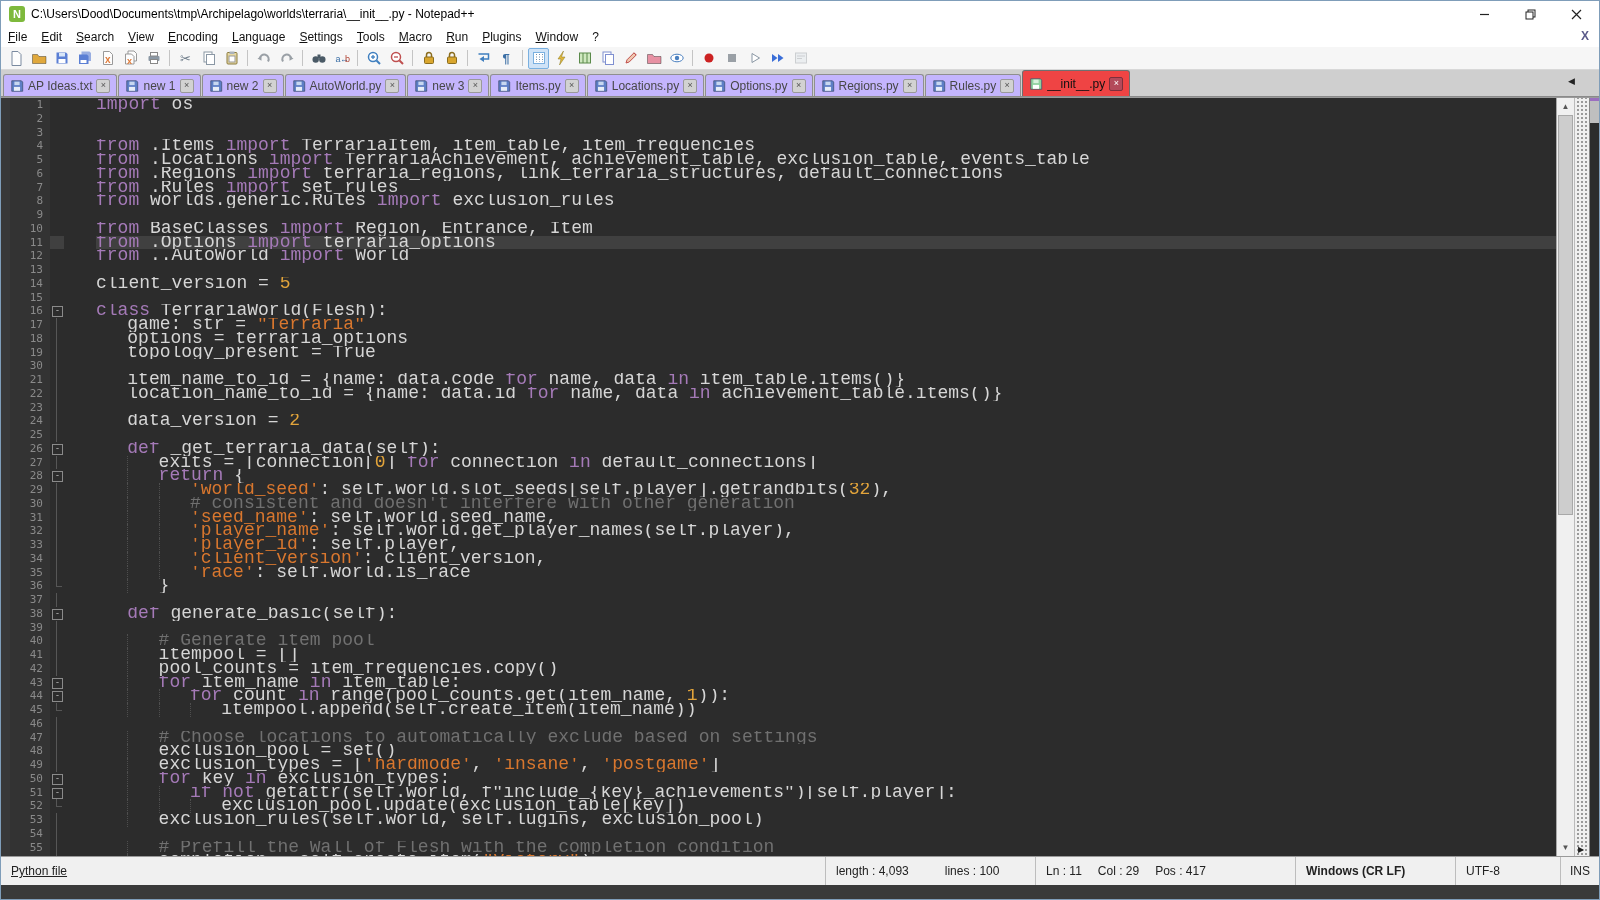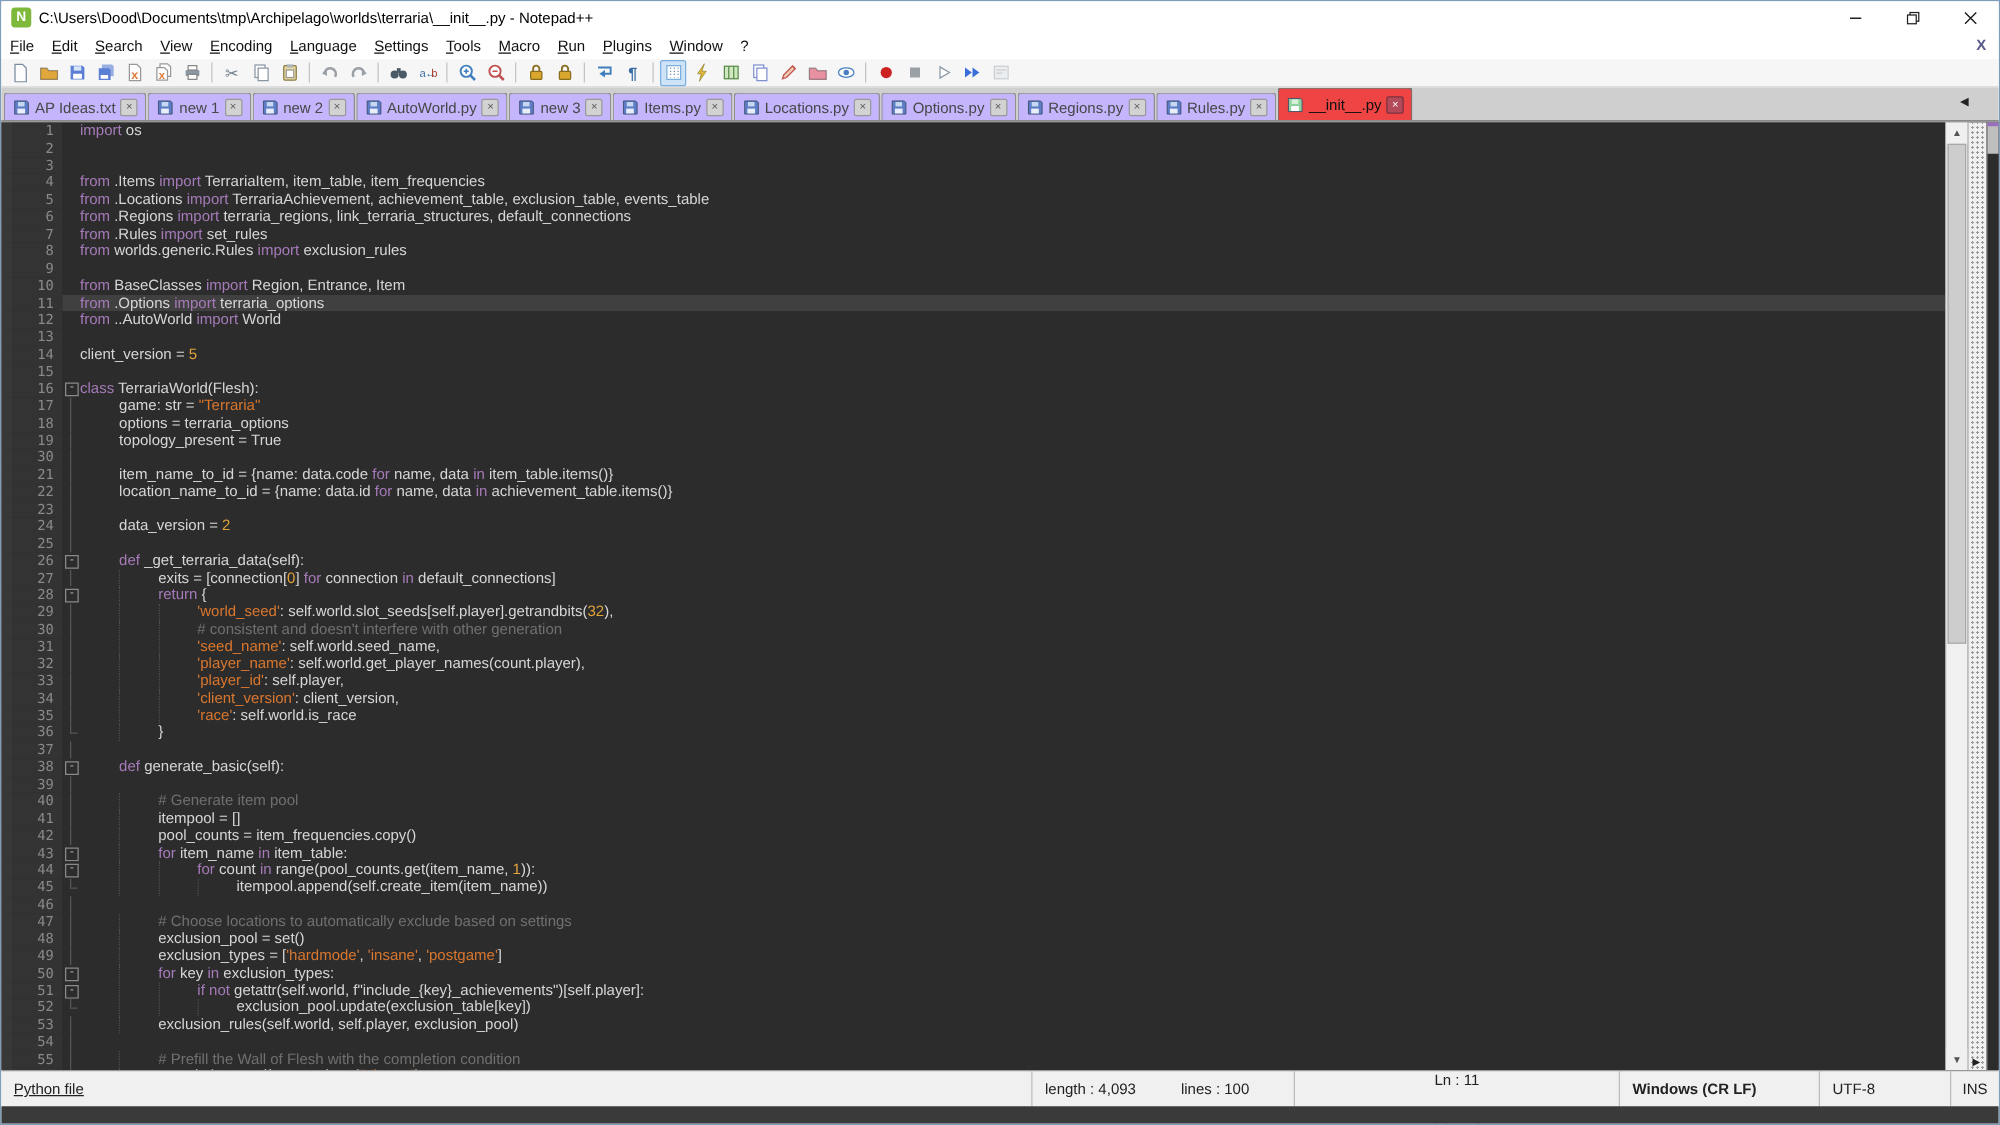--- a/index.html
+++ b/index.html
@@ -44,22 +44,22 @@
   .row{height:13.75px;display:flex;flex:0 0 auto;}
   .bm{width:9px;background:#383838;flex:0 0 auto;}
   .ln{width:40px;flex:0 0 auto;text-align:right;padding-right:7px;color:#8a8a8a;
     font-family:"DejaVu Sans Mono",monospace;font-size:11px;line-height:13.75px;background:#333333;box-sizing:border-box;}
   .fold{width:14px;flex:0 0 auto;position:relative;background:#2c2c2c;}
   .fold.line::before{content:"";position:absolute;left:6px;top:0;height:100%;border-left:1px solid #565656;}
   .fold.corner::before{content:"";position:absolute;left:6px;top:0;height:7px;width:5px;
     border-left:1px solid #565656;border-bottom:1px solid #565656;}
   .fm{position:absolute;left:2px;top:2px;width:9px;height:9px;border:1px solid #8a8a8a;background:#2c2c2c;
     color:#bdbdbd;font-size:9px;line-height:7px;text-align:center;font-family:"DejaVu Sans Mono",monospace;}
-  .codetext{flex:1;white-space:pre;overflow:hidden;font-family:Liberation Sans, sans-serif;
-    font-size:12px;line-height:13.75px;color:#d6d6d6;background:#2c2c2c;}
+  .codetext{flex:1;white-space:pre;overflow:hidden;font-family:Liberation Mono, monospace;
+    font-size:18px;line-height:13.75px;color:#d6d6d6;background:#2c2c2c;margin-left:32px;}
   .row.cur .codetext,.row.cur .fold{background:#404040;}
   .ind{display:inline-block;width:31.3px;height:13.75px;vertical-align:top;border-left:1px dotted #4e4e4e;box-sizing:border-box;}
   .ind.g0{border-left:none;}
   .tk-k{color:#a57ab8;}
   .tk-d{color:#d6d6d6;}
   .tk-s{color:#d9772e;}
   .tk-n{color:#e2a43b;}
   .tk-c{color:#707070;}
   
   .vscroll{width:17px;flex:0 0 auto;background:#f0f0f0;border-left:1px solid #a8a8a8;position:relative;}
@@ -70,21 +70,21 @@
     background-image:radial-gradient(#9a9a9a 1px,transparent 1px);background-size:4px 4px;background-position:1px 2px;}
   .split-arrow{position:absolute;bottom:2px;left:3px;font-size:8px;color:#222;}
   .sliver{width:9px;flex:0 0 auto;background:#2c2c2c;border-left:1px solid #888;}
   .sliver .sl-tab{height:22px;background:#bfbfbf;border-top:3px solid #9b6fc0;}
   
   .statusbar{height:28px;flex:0 0 auto;background:#f0f0f0;border-top:1px solid #999;
     display:flex;align-items:center;font-size:12px;color:#222;}
   .seg{height:100%;display:flex;align-items:center;padding:0 10px;border-right:1px solid #bdbdbd;box-sizing:border-box;white-space:nowrap;}
   .seg-doc{flex:1;text-decoration:underline;}
   .seg-len{width:210px;gap:36px;}
-  .seg-pos{width:260px;gap:16px;flex-direction:column;}
+  .seg-pos{width:260px;gap:16px;}
   .seg-eol{width:160px;font-weight:bold;}
   .seg-enc{width:105px;}
   .seg-ins{width:38px;border-right:none;justify-content:center;}
   .bottomstrip{height:14px;flex:0 0 auto;background:#3a3a3a;}
 </style>
 </head>
 <body>
 
 <div class="window">
 
@@ -628,21 +628,21 @@
         <div class="row">
           <span class="bm"></span>
           <span class="ln">31</span>
           <span class="fold line"></span>
           <span class="codetext"><span class="ind g0"></span><span class="ind"></span><span class="ind"></span><span class="tk-s">'seed_name'</span><span class="tk-d">: self.world.seed_name,</span></span>
         </div>
         <div class="row">
           <span class="bm"></span>
           <span class="ln">32</span>
           <span class="fold line"></span>
-          <span class="codetext"><span class="ind g0"></span><span class="ind"></span><span class="ind"></span><span class="tk-s">'player_name'</span><span class="tk-d">: self.world.get_player_names(count.player),</span></span>
+          <span class="codetext"><span class="ind g0"></span><span class="ind"></span><span class="ind"></span><span class="tk-s">'player_name'</span><span class="tk-d">: self.world.get_player_names(self.player),</span></span>
         </div>
         <div class="row">
           <span class="bm"></span>
           <span class="ln">33</span>
           <span class="fold line"></span>
           <span class="codetext"><span class="ind g0"></span><span class="ind"></span><span class="ind"></span><span class="tk-s">'player_id'</span><span class="tk-d">: self.player,</span></span>
         </div>
         <div class="row">
           <span class="bm"></span>
           <span class="ln">34</span>
@@ -764,21 +764,21 @@
         <div class="row">
           <span class="bm"></span>
           <span class="ln">52</span>
           <span class="fold corner"></span>
           <span class="codetext"><span class="ind g0"></span><span class="ind"></span><span class="ind"></span><span class="ind"></span><span class="tk-d">exclusion_pool.update(exclusion_table[key])</span></span>
         </div>
         <div class="row">
           <span class="bm"></span>
           <span class="ln">53</span>
           <span class="fold line"></span>
-          <span class="codetext"><span class="ind g0"></span><span class="ind"></span><span class="tk-d">exclusion_rules(self.world, self.player, exclusion_pool)</span></span>
+          <span class="codetext"><span class="ind g0"></span><span class="ind"></span><span class="tk-d">exclusion_rules(self.world, self.lugins, exclusion_pool)</span></span>
         </div>
         <div class="row">
           <span class="bm"></span>
           <span class="ln">54</span>
           <span class="fold line"></span>
           <span class="codetext"></span>
         </div>
         <div class="row">
           <span class="bm"></span>
           <span class="ln">55</span>

